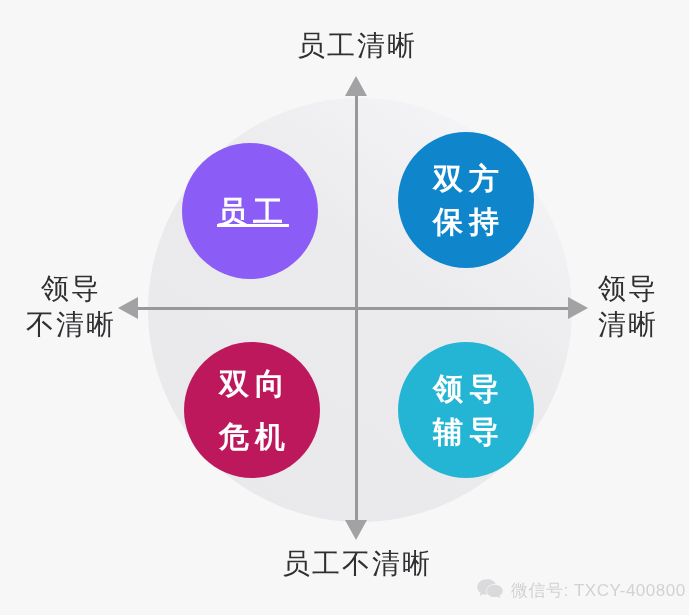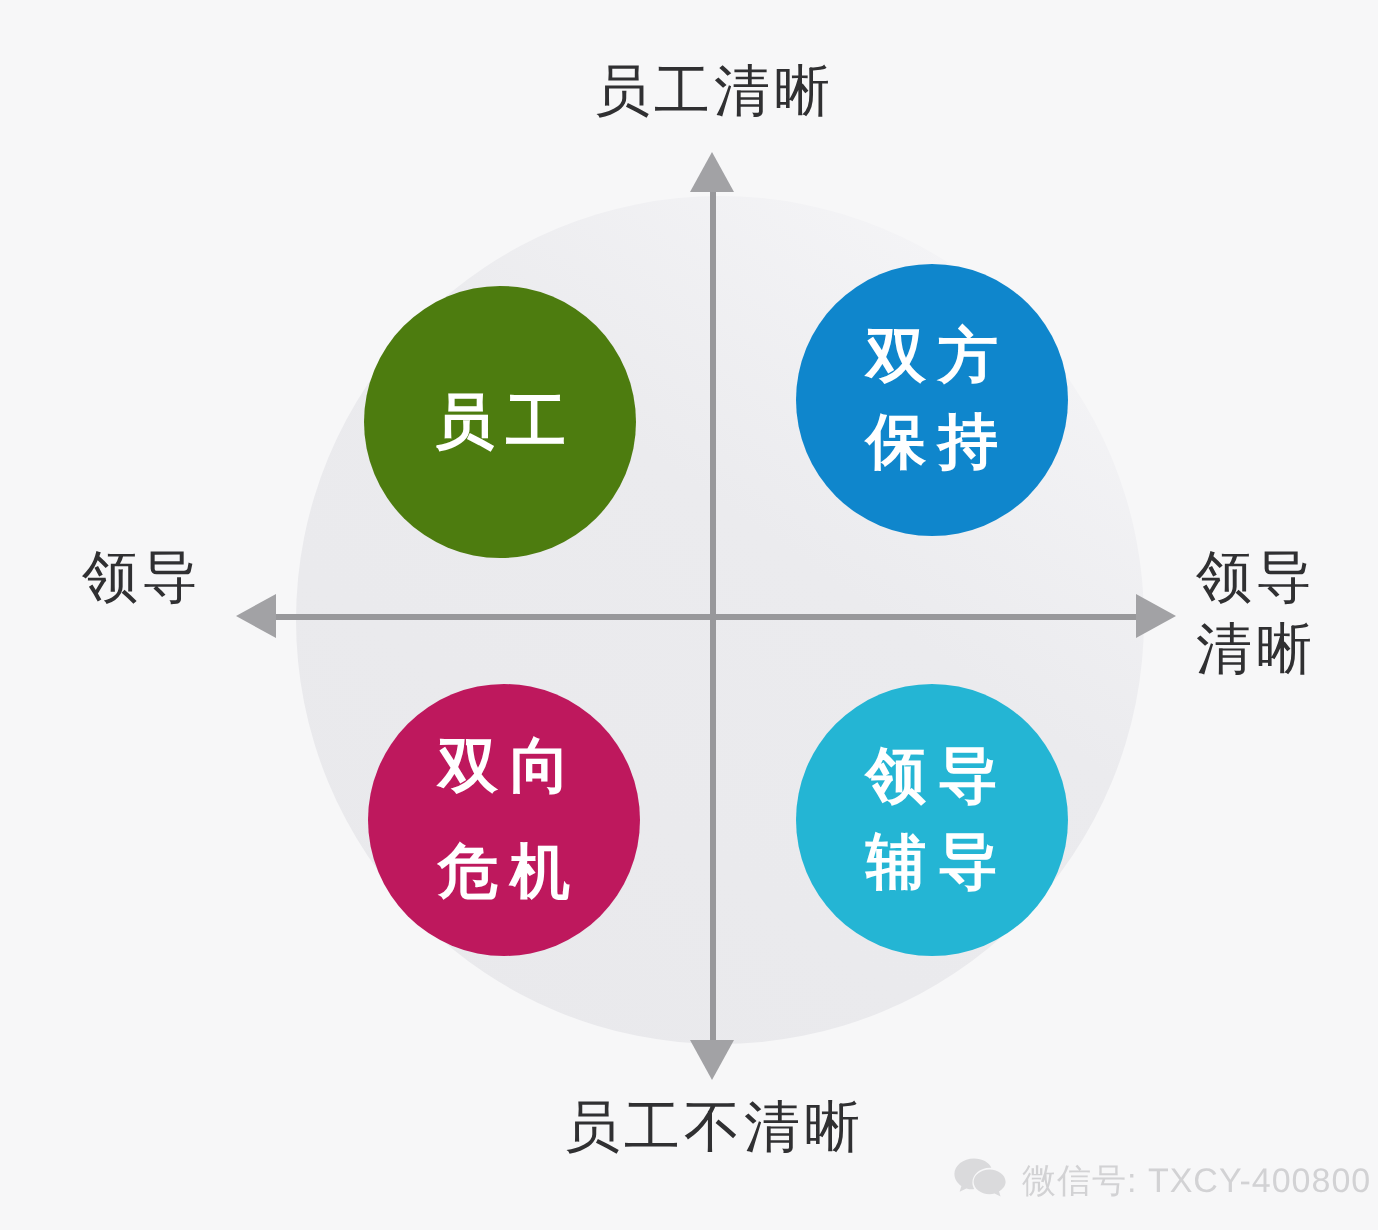--- a/index.html
+++ b/index.html
@@ -92,27 +92,28 @@
   <div class="axis-line axis-h"></div>
   <div class="arrow arrow-up"></div>
   <div class="arrow arrow-down"></div>
   <div class="arrow arrow-left"></div>
   <div class="arrow arrow-right"></div>
 
   <div class="axis-label label-bottom">员工不清晰</div>
   <div class="axis-label label-top">员工清晰</div>
   <div class="axis-label label-left">
     <div>领导</div>
+    <div>不清晰</div>
   </div>
   <div class="axis-label label-right">
     <div>领导</div>
     <div>清晰</div>
   </div>
 
-  <div class="q-circle q-tl" style="background: #4d7c0f;">
+  <div class="q-circle q-tl" style="background: #8b5cf6; text-decoration: underline;">
     <div>员工</div>
   </div>
   <div class="q-circle q-tr" style="background: rgb(15, 134, 204);">
     <div>双方</div>
     <div>保持</div>
   </div>
   <div class="q-circle q-bl" style="background: #be185d; gap: 10px;">
     <div>双向</div>
     <div>危机</div>
   </div>

